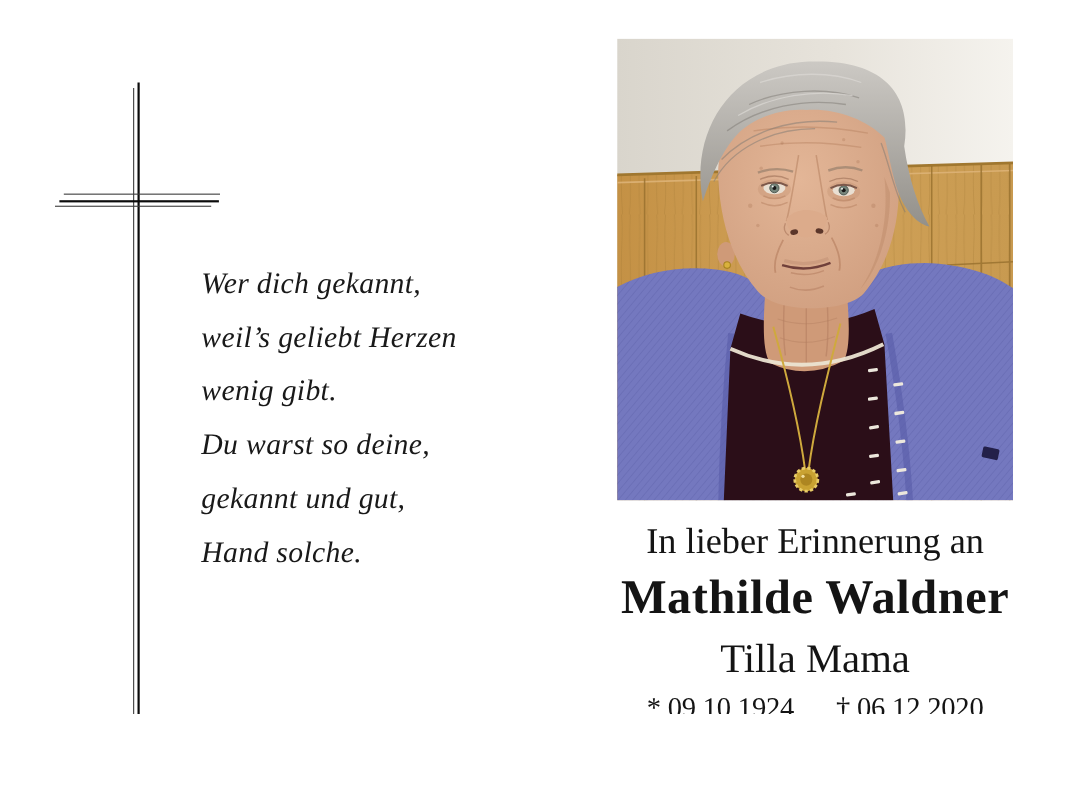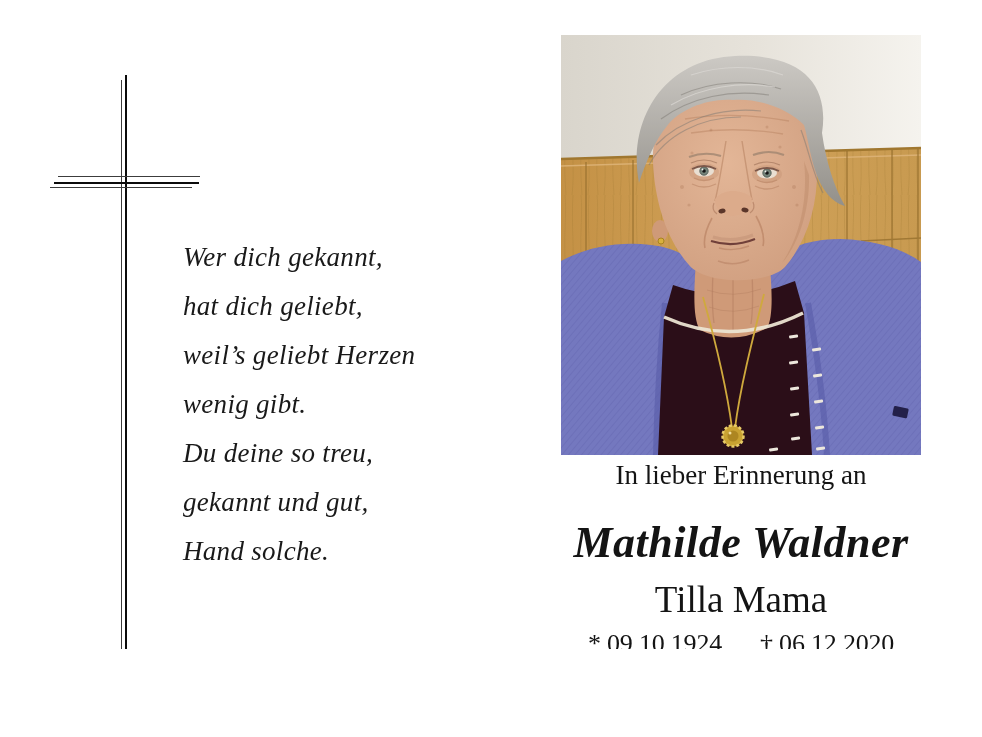--- a/index.html
+++ b/index.html
@@ -16,22 +16,22 @@
   .ch-thin2{left:50px;top:187px;width:142px;height:1px;background:#3c3c3c;}
   
   .poem{position:absolute;left:183px;top:233px;font-style:italic;font-size:27px;
         letter-spacing:0.3px;color:#191919;}
   .poem .line{height:49px;line-height:49px;white-space:nowrap;}
   
   .photo{position:absolute;left:561px;top:35px;width:360px;height:420px;overflow:hidden;}
   .photo svg{display:block;}
   
   .cap{position:absolute;left:551px;width:380px;text-align:center;white-space:nowrap;}
-  .cap-mem   {top:460px;font-size:27px;}
-  .cap-name  {top:517px;font-size:44px;font-weight:bold;letter-spacing:0.5px;font-style:italic;}
+  .cap-mem   {top:475px;font-size:33px;}
+  .cap-name  {top:517px;font-size:44px;font-weight:bold;letter-spacing:0.5px;}
   .cap-nick  {top:578px;font-size:37px;}
   .cap-dates {top:629px;font-size:26px;letter-spacing:-0.2px;}
   .cap-dates .birth{margin-right:19px;}
   .cap-dates .death{margin-left:19px;}
   .cap-place {top:681px;font-size:22px;}
 </style>
 </head>
 <body>
 
 <div class="card">
@@ -39,24 +39,23 @@
   <div>
     <div class="cross-line cv-thin"></div>
     <div class="cross-line cv-thick"></div>
     <div class="cross-line ch-thin1"></div>
     <div class="cross-line ch-thick"></div>
     <div class="cross-line ch-thin2"></div>
   </div>
 
   <div class="poem">
     <div class="line">Wer dich gekannt,</div>
-    <div class="line">hat dich geliebt,</div>
     <div class="line">weil’s geliebt Herzen</div>
     <div class="line">wenig gibt.</div>
-    <div class="line">Du deine so treu,</div>
+    <div class="line">Du warst so deine,</div>
     <div class="line">gekannt und gut,</div>
     <div class="line">Hand solche.</div>
   </div>
 
   <div class="photo" role="img" aria-label="Elderly woman with short grey hair wearing a periwinkle cardigan over a dark burgundy top with a gold pendant necklace, in front of wooden wall panelling">
     <svg viewBox="0 0 360 420" width="360" height="420" preserveAspectRatio="none">
       <defs>
         <linearGradient id="wallG" x1="0" y1="0" x2="1" y2="0">
           <stop offset="0" stop-color="#d9d5cc"></stop>
             <stop offset="0.55" stop-color="#e7e3db"></stop>

